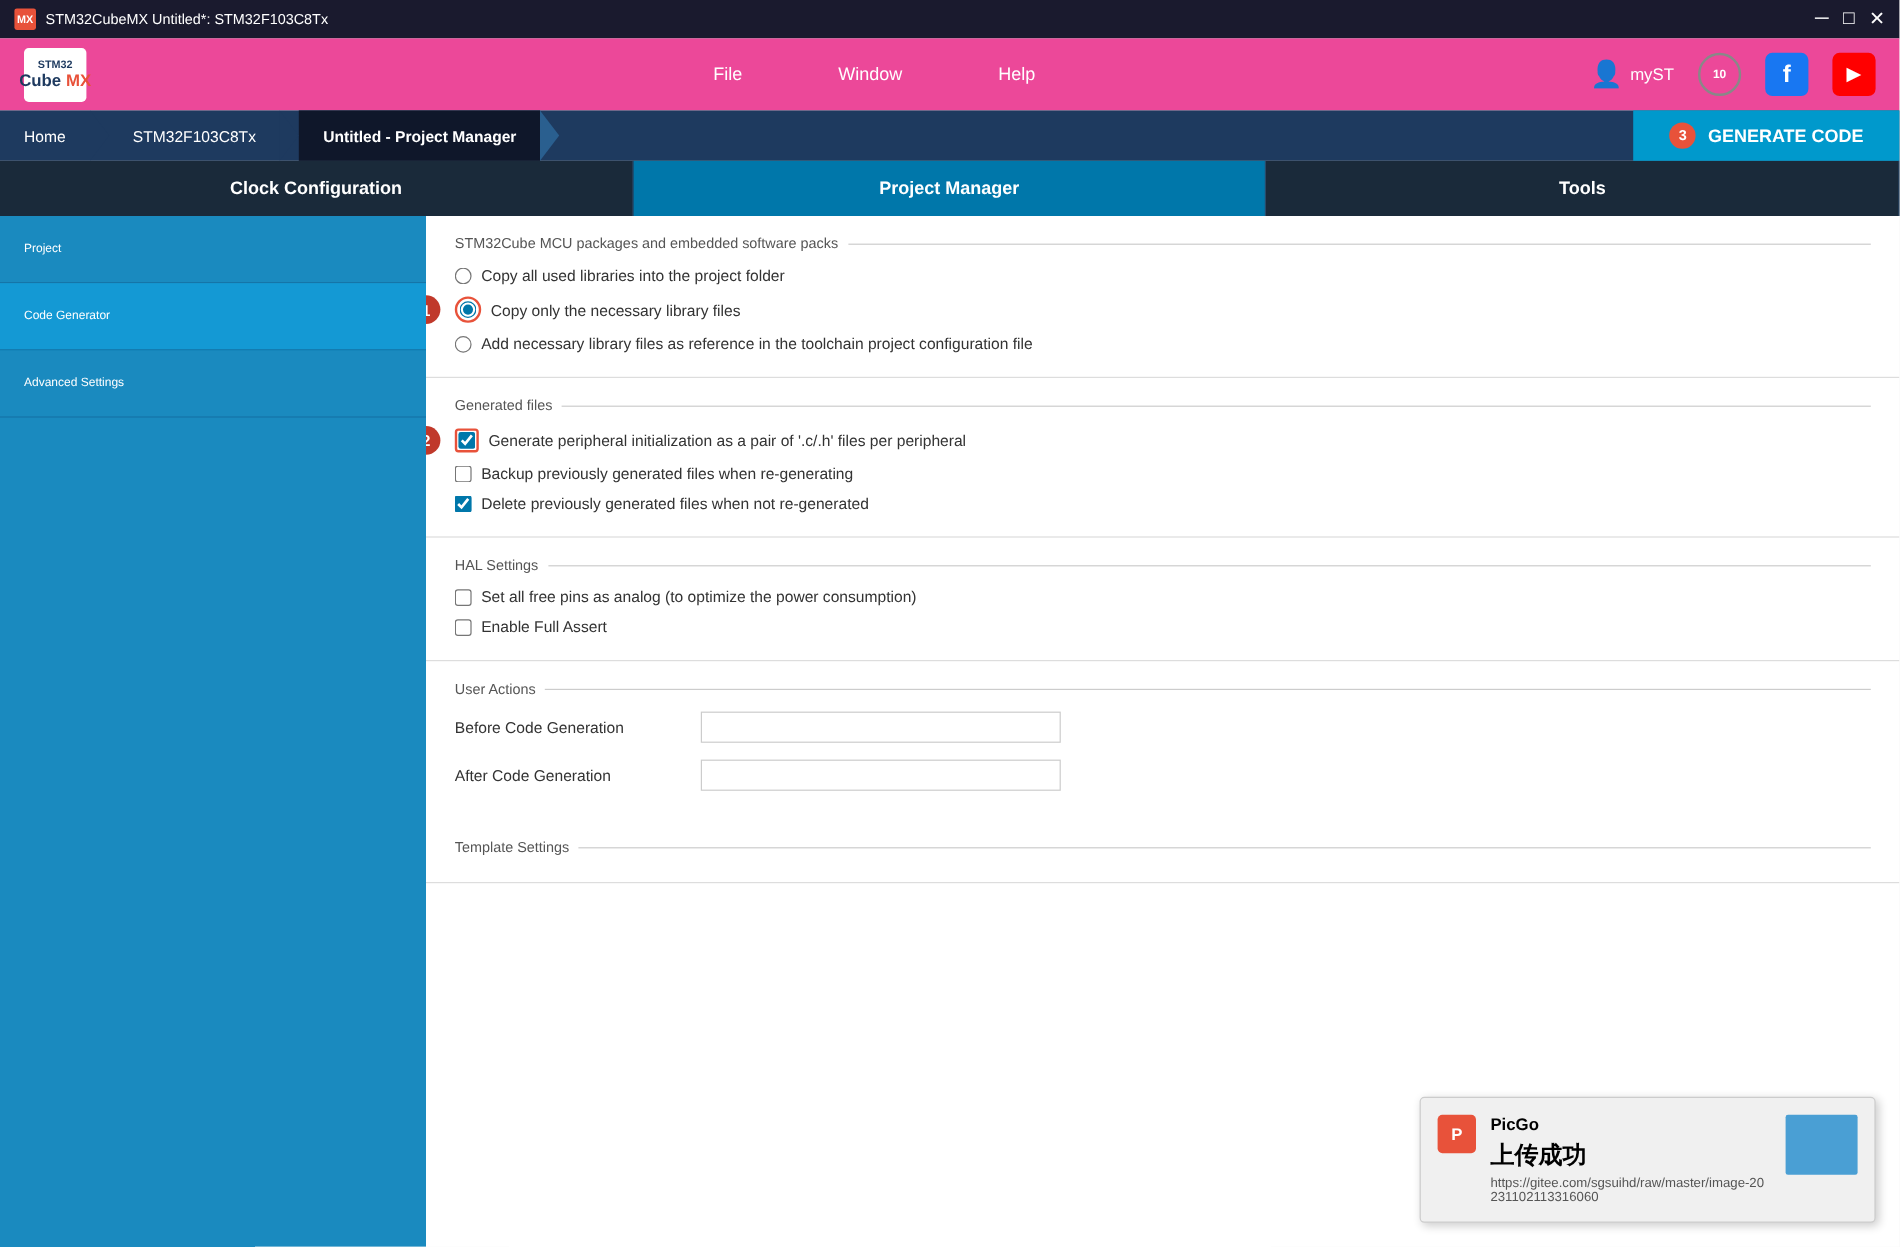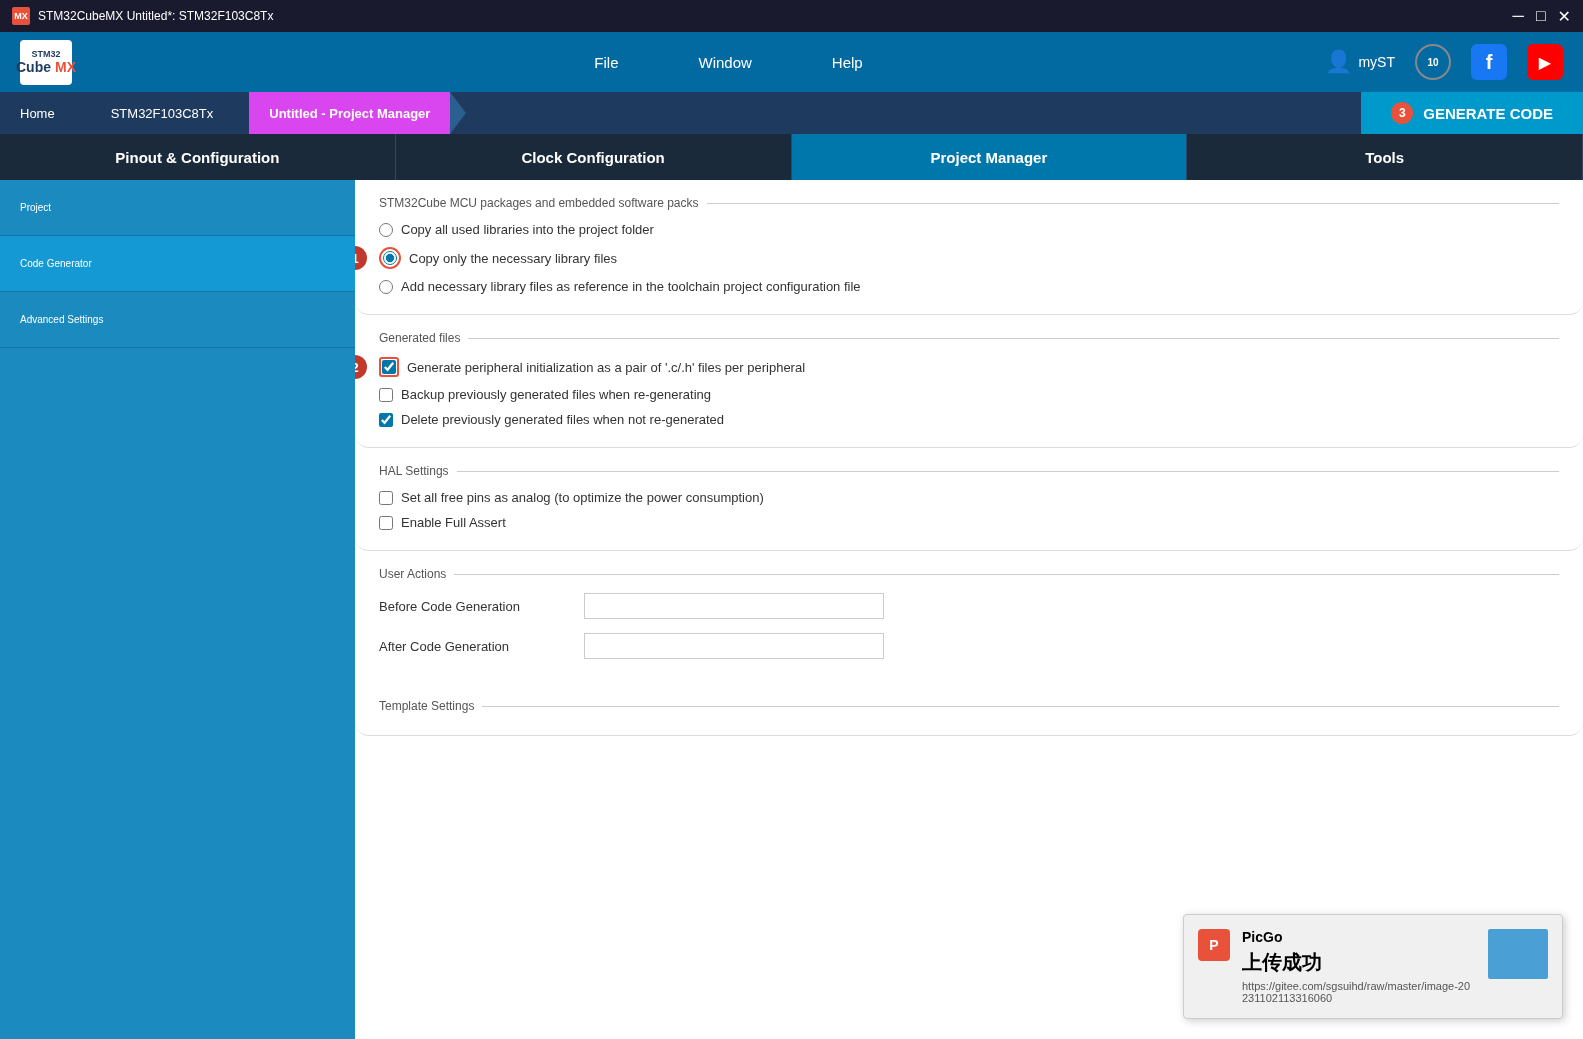--- a/index.html
+++ b/index.html
@@ -16,21 +16,21 @@
       justify-content: space-between;
     }
     .title-bar-left { display: flex; align-items: center; gap: 8px; }
     .title-bar-icon { width: 18px; height: 18px; background: #e8523a; border-radius: 2px; display: flex; align-items: center; justify-content: center; color: white; font-size: 9px; font-weight: bold; }
     .title-bar-title { color: white; font-size: 12px; }
     .title-bar-controls { display: flex; gap: 12px; }
     .title-bar-btn { color: white; cursor: pointer; font-size: 16px; background: none; border: none; }
 
     
     .menu-bar {
-      background: #0369a1;
+      background: #ec4899;
       height: 60px;
       display: flex;
       align-items: center;
       padding: 0 20px;
       gap: 0;
     }
     .logo-area { display: flex; align-items: center; gap: 6px; margin-right: 60px; }
     .logo-box { width: 52px; height: 45px; background: white; border-radius: 4px; display: flex; flex-direction: column; align-items: center; justify-content: center; }
     .logo-stm { color: #1e3a5f; font-size: 9px; font-weight: bold; line-height: 1; }
     .logo-mx { color: #e8523a; font-size: 14px; font-weight: bold; }
@@ -53,21 +53,21 @@
     .breadcrumb-item {
       height: 42px;
       display: flex;
       align-items: center;
       padding: 0 20px;
       color: white;
       font-size: 13px;
       position: relative;
       cursor: pointer;
     }
-    .breadcrumb-item.active { background: #d946ef; font-weight: bold; }
+    .breadcrumb-item.active { background: #0f172a; font-weight: bold; }
     .breadcrumb-arrow {
       width: 0; height: 0;
       border-top: 21px solid transparent;
       border-bottom: 21px solid transparent;
       border-left: 16px solid #1e3a5f;
       position: relative;
       z-index: 1;
     }
     .breadcrumb-arrow.active { border-left-color: #2a5f8f; }
     .generate-btn {
@@ -141,21 +141,20 @@
       background: white;
       overflow-y: auto;
       padding: 0;
       position: relative;
     }
 
     
     .section {
       padding: 16px 24px 10px 24px;
       border-bottom: 1px solid #ddd;
-      border-radius: 14px;
     }
     .section-title {
       font-size: 12px;
       color: #555;
       margin-bottom: 12px;
       display: flex;
       align-items: center;
       gap: 8px;
     }
     .section-title::after {
@@ -296,21 +295,20 @@
   <div class="breadcrumb-arrow"></div>
   <div class="breadcrumb-item active">Untitled - Project Manager</div>
   <div class="breadcrumb-arrow active"></div>
   <button class="generate-btn">
     <div class="badge-red">3</div>
     <span>GENERATE CODE</span>
   </button>
 </div>
 
 <div class="main-tabs">
-  <div class="main-tab">Pinout &amp; Configuration</div>
   <div class="main-tab">Clock Configuration</div>
   <div class="main-tab active">Project Manager</div>
   <div class="main-tab">Tools</div>
 </div>
 
 <div class="content-area">
 
   <div class="sidebar">
     <div class="sidebar-item">Project</div>
     <div class="sidebar-item active">Code Generator</div>

